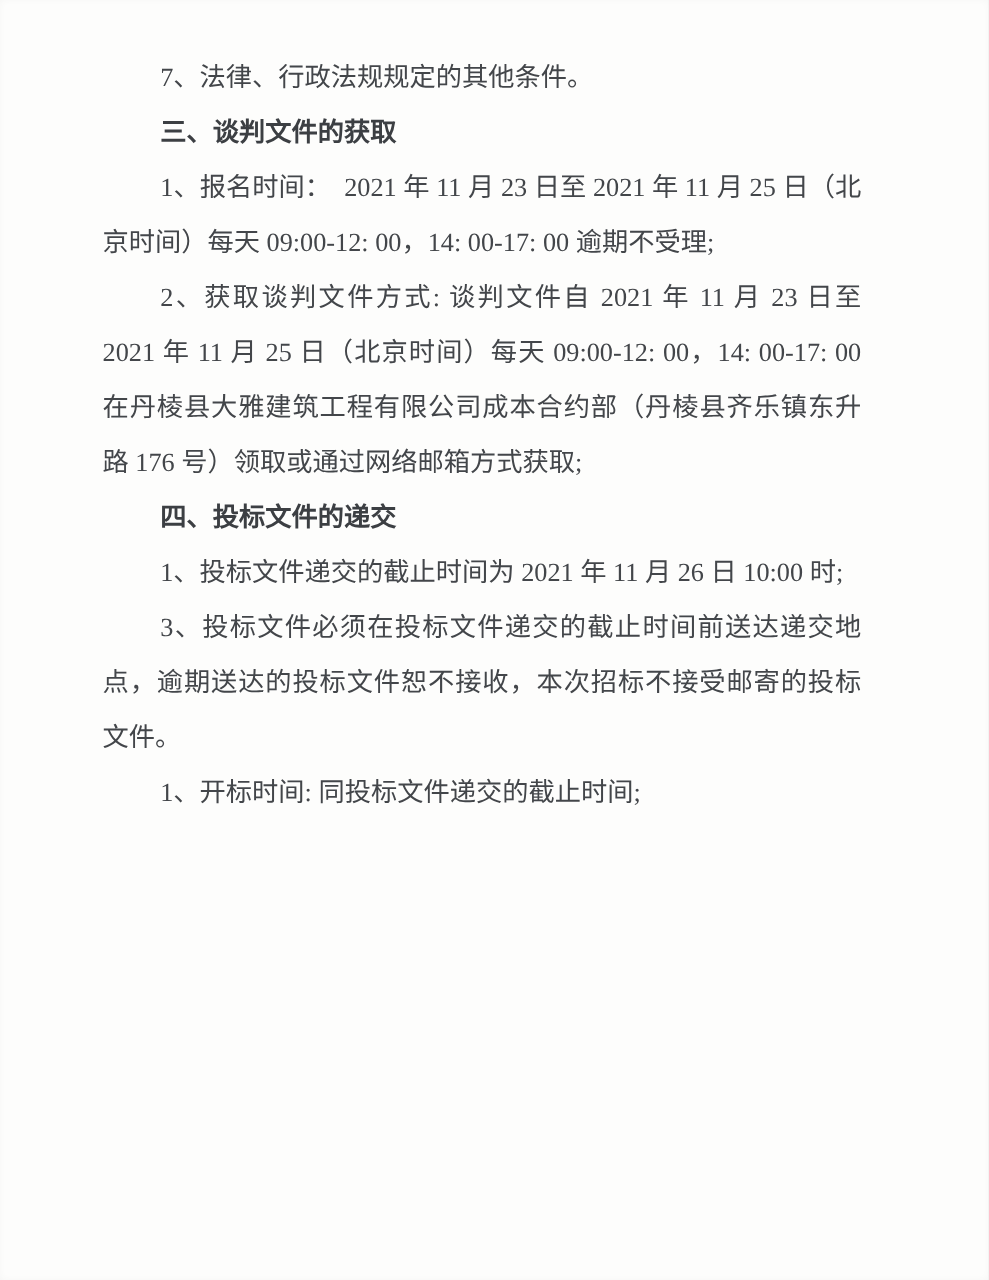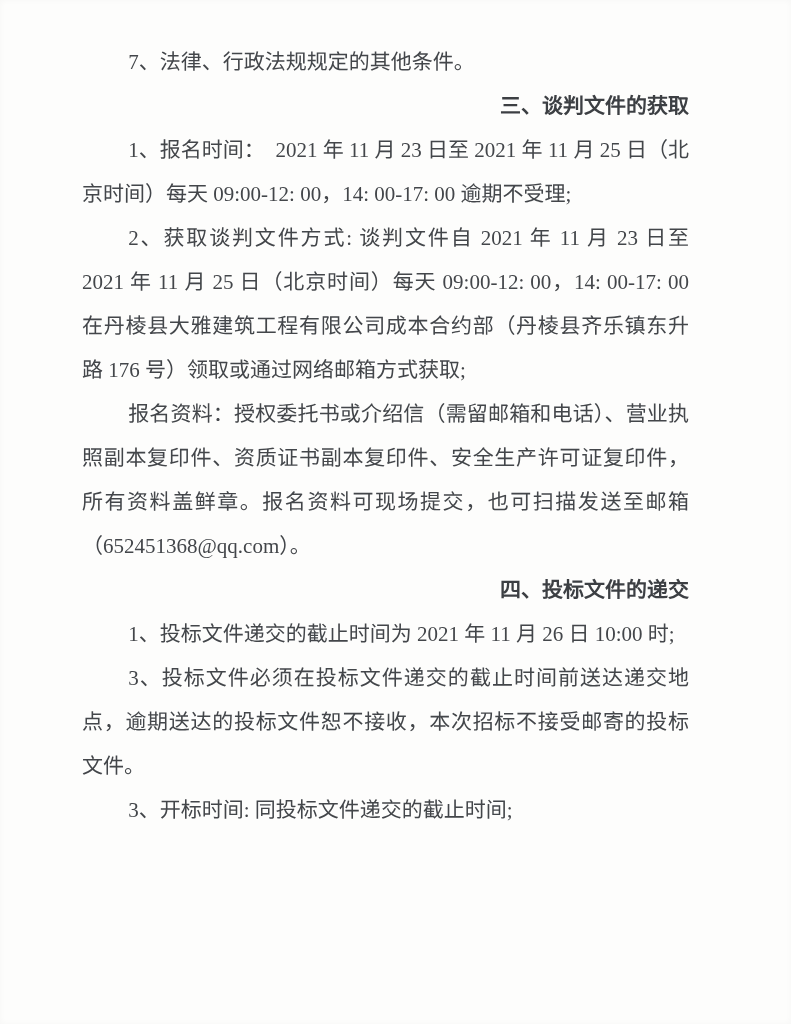--- a/index.html
+++ b/index.html
@@ -27,36 +27,35 @@
     font-size: 21px;
     line-height: 44px;
     color: #43464a;
     text-align: justify;
     text-indent: 2.2em;
     white-space: pre-wrap;
     word-break: break-word;
   }
   p.para.style-heading {
     font-weight: bold;
-    text-align: right;
+    text-align: left;
     color: #3c3f43;
   }
   .seg-underline {
     text-underline-offset: 4px;
     text-decoration-thickness: 1px;
   }
 </style>
 </head>
 <body>
 
 <div class="page">
   <div class="doc-body" id="doc-body">
       <p class="para style-body"><span class="seg-plain">7、法律、行政法规规定的其他条件。</span></p>
       <p class="para style-heading"><span class="seg-plain">三、谈判文件的获取</span></p>
       <p class="para style-body"><span class="seg-plain">1、报名时间：  2021 年 11 月 23 日至 2021 年 11 月 25 日（北京时间）每天 09:00-12: 00，14: 00-17: 00 逾期不受理;</span></p>
       <p class="para style-body"><span class="seg-plain">2、获取谈判文件方式: 谈判文件自 2021 年 11 月 23 日至 2021 年 11 月 25 日（北京时间）每天 09:00-12: 00，14: 00-17: 00 在</span><span class="seg-underline">丹棱县大雅建筑工程有限公司成本合约部</span><span class="seg-plain">（丹棱县齐乐镇东升路 176 号）领取或通过网络邮箱方式获取;</span></p>
-      <p class="para style-body"><span class="seg-plain">报名资料：授权委托书或介绍信（需留邮箱和电话）、营业执照副本复印件、资质证书副本复印件、安全生产许可证复印件，所有资料盖鲜章。报名资料可现场提交，也可扫描发送至邮箱（652451368@qq.com）。</span></p>
       <p class="para style-heading"><span class="seg-plain">四、投标文件的递交</span></p>
       <p class="para style-body"><span class="seg-plain">1、投标文件递交的截止时间为 2021 年 11 月 26 日 10:00 时;</span></p>
       <p class="para style-body"><span class="seg-plain">3、投标文件必须在投标文件递交的截止时间前送达递交地点，逾期送达的投标文件恕不接收，本次招标不接受邮寄的投标文件。</span></p>
-      <p class="para style-body"><span class="seg-plain">3、开标时间: 同投标文件递交的截止时间;</span></p>
+      <p class="para style-body"><span class="seg-plain">1、开标时间: 同投标文件递交的截止时间;</span></p>
     </div>
 </div>
 
 </body></html>

